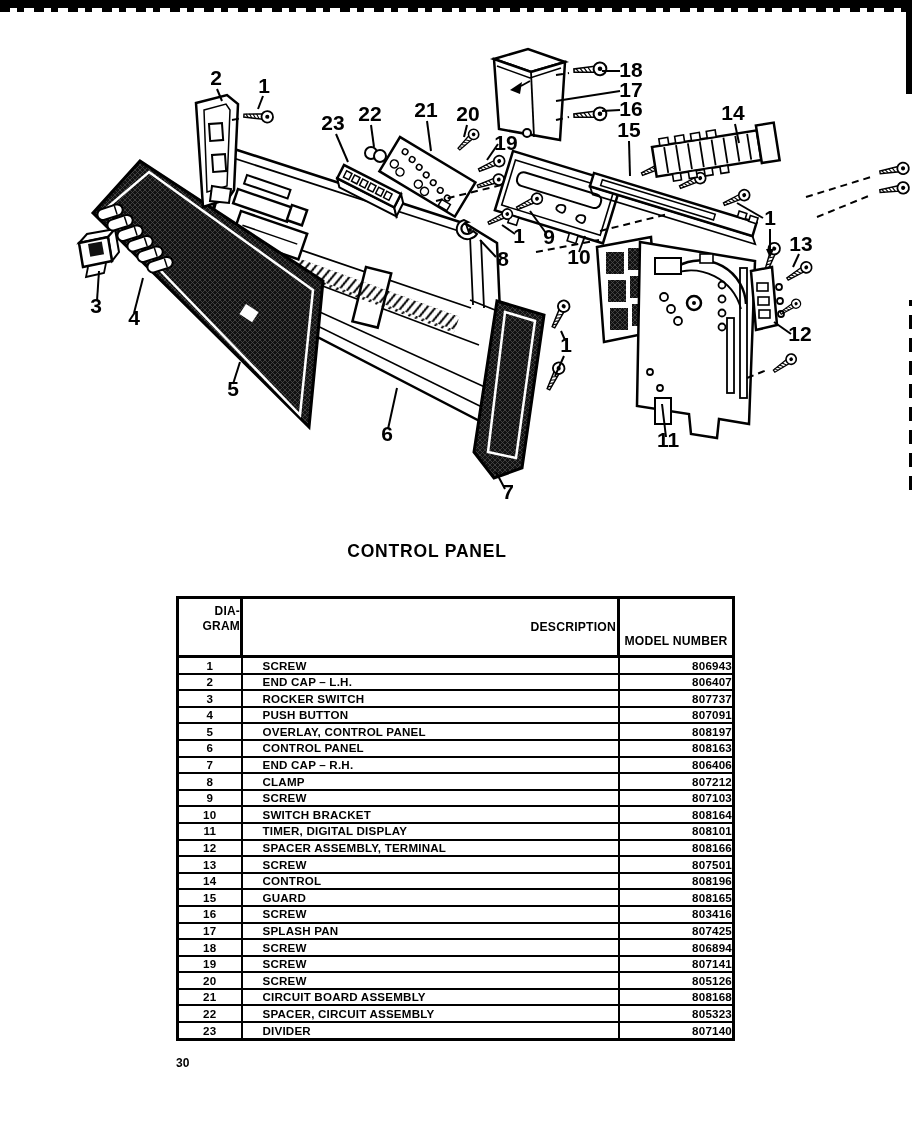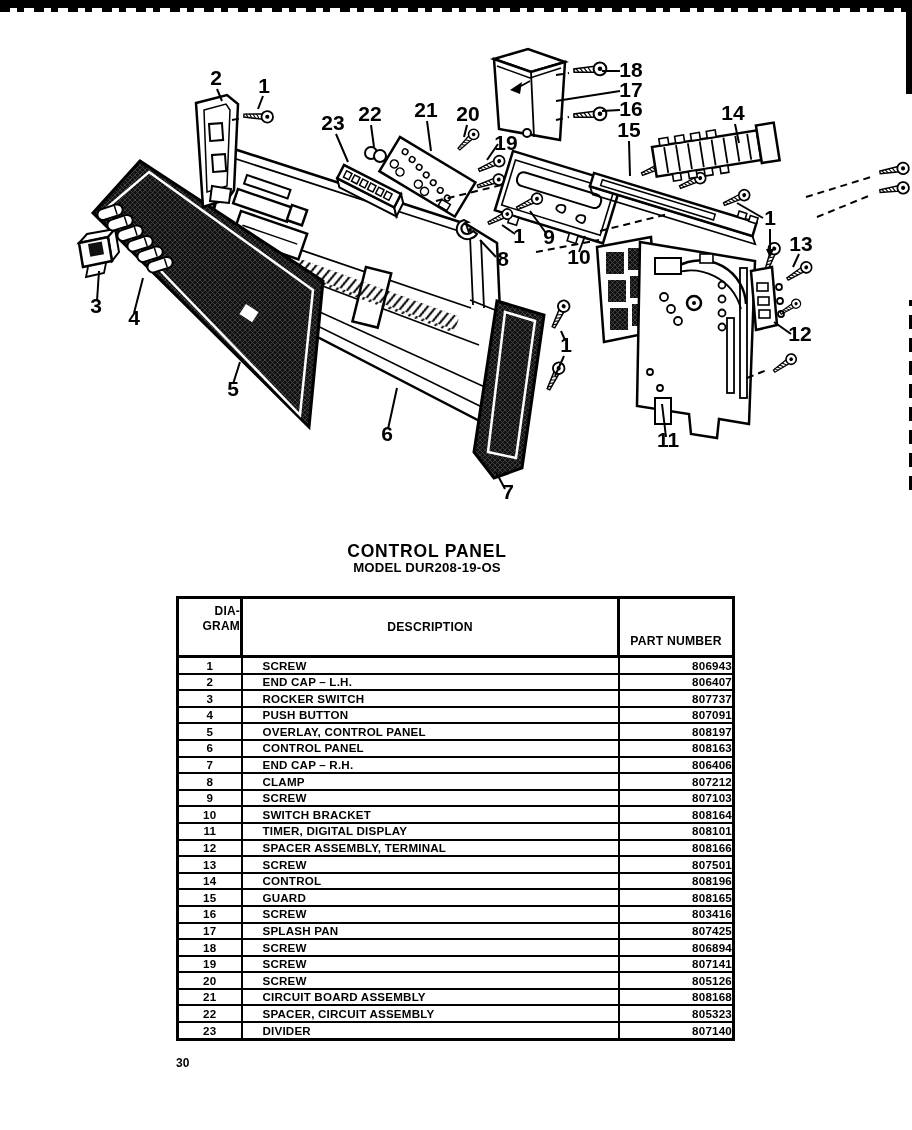--- a/index.html
+++ b/index.html
@@ -29,21 +29,21 @@
   .wf{fill:none;stroke:#fff;stroke-width:2.5}
   
   .title-block{position:absolute;left:176px;top:542px;width:502px;text-align:center;line-height:1.1}
   .t1{font-size:17.5px;letter-spacing:.8px}
   .t2{font-size:13.2px;letter-spacing:.2px}
   
   #parts-table{position:absolute;left:176px;top:596px;border-collapse:collapse;table-layout:fixed;
     width:556px;border:3px solid #000}
   #parts-table th{border:3px solid #000;font-size:12.2px;height:48px;letter-spacing:.2px}
   #parts-table .h-dia{text-align:right;vertical-align:top;padding:5px 0 0 7px;line-height:1.25;font-size:12px}
-  #parts-table .h-desc{vertical-align:middle;text-align:center}
+  #parts-table .h-desc{vertical-align:middle;text-align:right}
   #parts-table .h-part{vertical-align:bottom;text-align:center;padding-bottom:7px}
   #parts-table td{border:2.2px solid #000;font-size:11.6px;height:14.6px;padding:0;line-height:1;letter-spacing:.2px}
   #parts-table .c-no{text-align:center}
   #parts-table .c-desc{text-align:left;padding-left:20px}
   #parts-table .c-part{text-align:right}
   .page-num{position:absolute;left:176px;top:1056px;width:556px;font-size:12px}
 </style>
 </head>
 <body>
 
@@ -357,37 +357,36 @@
       <text x="508" y="499">7</text>
       <text x="96" y="313">3</text>
       <text x="134" y="325">4</text>
       <text x="233" y="396">5</text>
       <text x="387" y="441">6</text>
     </g>
 </svg>
 
 <div class="title-block">
   <div class="t1">CONTROL PANEL</div>
-  <div class="t2">MODEL DUR208-19-OS</div>
 </div>
 
 <table id="parts-table">
   <colgroup>
       <col style="width:64px">
       <col style="width:377px">
       <col style="width:115px">
     </colgroup>
   <thead>
     <tr>
       <th class="h-dia">
         <span>DIA-</span><br>
         <span>GRAM</span>
       </th>
       <th class="h-desc">DESCRIPTION</th>
-      <th class="h-part">PART NUMBER</th>
+      <th class="h-part">MODEL NUMBER</th>
     </tr>
   </thead>
   <tbody>
       <tr>
         <td class="c-no">1</td>
         <td class="c-desc">SCREW</td>
         <td class="c-part">806943</td>
       </tr>
       <tr>
         <td class="c-no">2</td>

